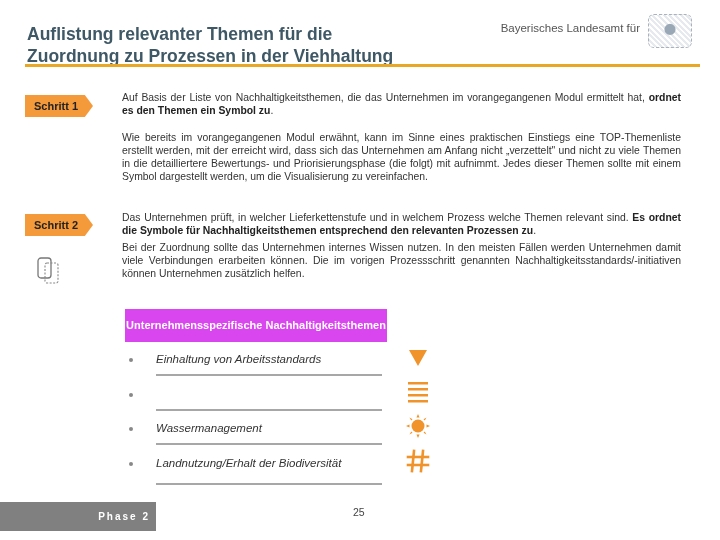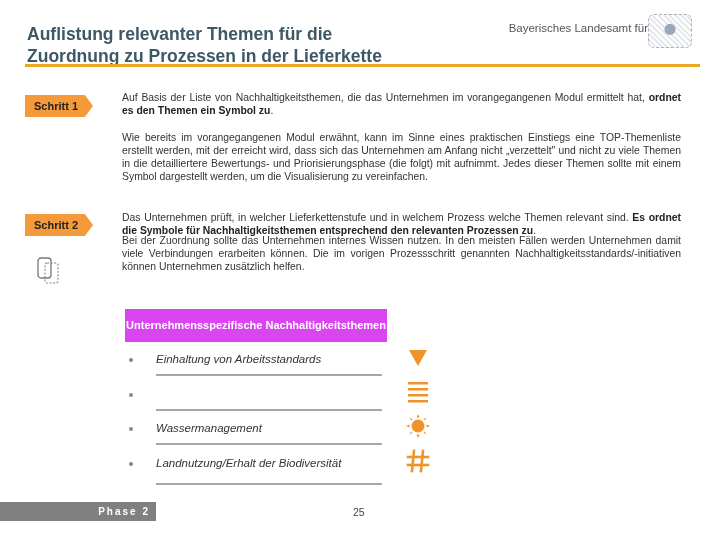--- a/index.html
+++ b/index.html
@@ -5,21 +5,21 @@
     html, body { margin: 0; padding: 0; }
     body {
       width: 720px; height: 540px; position: relative; overflow: hidden;
       background: #ffffff; font-family: "Liberation Sans", sans-serif; color: #222;
     }
     .title {
       position: absolute; left: 27px; top: 23px; width: 380px;
       font-size: 17.5px; font-weight: bold; color: #3f5866; line-height: 22px;
     }
     .org {
-      position: absolute; right: 72px; top: 22px; text-align: right;
+      position: absolute; right: 80px; top: 22px; text-align: right;
       font-size: 11.5px; color: #555; line-height: 13px;
     }
     .logo {
       position: absolute; left: 648px; top: 14px; width: 44px; height: 34px;
       border: 1px dashed #aab3bd; border-radius: 6px; box-sizing: border-box;
       background:
         radial-gradient(circle at 50% 45%, #9aa7b4 0 5px, transparent 6px),
         repeating-linear-gradient(45deg, #e6e9ee 0 2px, #fff 2px 4px);
     }
     .rule {
@@ -49,50 +49,50 @@
       position: absolute; left: 19px; top: 10px; width: 4px; height: 4px; border-radius: 50%; background: #888;
     }
     .row .label {
       position: absolute; left: 46px; top: 5px; font-size: 11.5px; color: #333; white-space: nowrap;
     }
     .row .line {
       position: absolute; left: 46px; top: 26px; width: 226px; height: 2px; background: #a7a7a7;
     }
     .row .sym { position: absolute; left: 296px; top: -3px; width: 24px; height: 24px; }
     .footer-bar {
-      position: absolute; left: 0; top: 502px; width: 156px; height: 19px; background: #808080;
+      position: absolute; left: 0; top: 502px; width: 156px; height: 29px; background: #808080;
       color: #fff; font-size: 10px; font-weight: bold; letter-spacing: 2px;
       display: flex; align-items: center; justify-content: flex-end; padding-right: 6px; box-sizing: border-box;
     }
     .page-num { position: absolute; left: 353px; top: 506px; font-size: 10.5px; color: #444; }
   </style>
 </head>
 <body>
 
 <div class="title">
   <div>Auflistung relevanter Themen für die</div>
-  <div>Zuordnung zu Prozessen in der Lieferkette</div>
+  <div>Zuordnung zu Prozessen in der Viehhaltung</div>
 </div>
 <div class="org">
   <div>Bayerisches Landesamt für</div>
 </div>
 <div class="logo"></div>
 <div class="rule long"></div>
 
 <div class="step-tag" style="top:95px;">Schritt 1</div>
 <div class="para" style="top:91px;">
   <span>Auf Basis der Liste von Nachhaltigkeitsthemen, die das Unternehmen im vorangegangenen Modul ermittelt hat, </span><b>ordnet es den Themen ein Symbol zu</b><span>.</span>
 </div>
 <div class="para" style="top:131px;">Wie bereits im vorangegangenen Modul erwähnt, kann im Sinne eines praktischen Einstiegs eine TOP-Themenliste erstellt werden, mit der erreicht wird, dass sich das Unternehmen am Anfang nicht „verzettelt" und nicht zu viele Themen in die detailliertere Bewertungs- und Priorisierungsphase (die folgt) mit aufnimmt. Jedes dieser Themen sollte mit einem Symbol dargestellt werden, um die Visualisierung zu vereinfachen.</div>
 
 <div class="step-tag" style="top:214px;">Schritt 2</div>
 <div class="para" style="top:211px;">
   <span>Das Unternehmen prüft, in welcher Lieferkettenstufe und in welchem Prozess welche Themen relevant sind. </span><b>Es ordnet die Symbole für Nachhaltigkeitsthemen entsprechend den relevanten Prozessen zu</b><span>.</span>
 </div>
-<div class="para" style="top:234px;">Bei der Zuordnung sollte das Unternehmen internes Wissen nutzen. In den meisten Fällen werden Unternehmen damit viele Verbindungen erarbeiten können. Die im vorigen Prozessschritt genannten Nachhaltigkeitsstandards/-initiativen können Unternehmen zusätzlich helfen.</div>
+<div class="para" style="top:241px;">Bei der Zuordnung sollte das Unternehmen internes Wissen nutzen. In den meisten Fällen werden Unternehmen damit viele Verbindungen erarbeiten können. Die im vorigen Prozessschritt genannten Nachhaltigkeitsstandards/-initiativen können Unternehmen zusätzlich helfen.</div>
 <svg class="copy-icon" viewBox="0 0 26 28">
   <rect x="2" y="2" width="13" height="20" rx="3" fill="none" stroke="#777" stroke-width="1.3"></rect>
   <rect x="9" y="7" width="13" height="20" rx="2" fill="none" stroke="#888" stroke-width="1.1" stroke-dasharray="2 1.5"></rect>
 </svg>
 
 <div class="topic-header">Unternehmensspezifische Nachhaltigkeitsthemen</div>
 
 <div class="row" style="top:348px;">
   <span class="dot"></span>
   <span class="label">Einhaltung von Arbeitsstandards</span>

